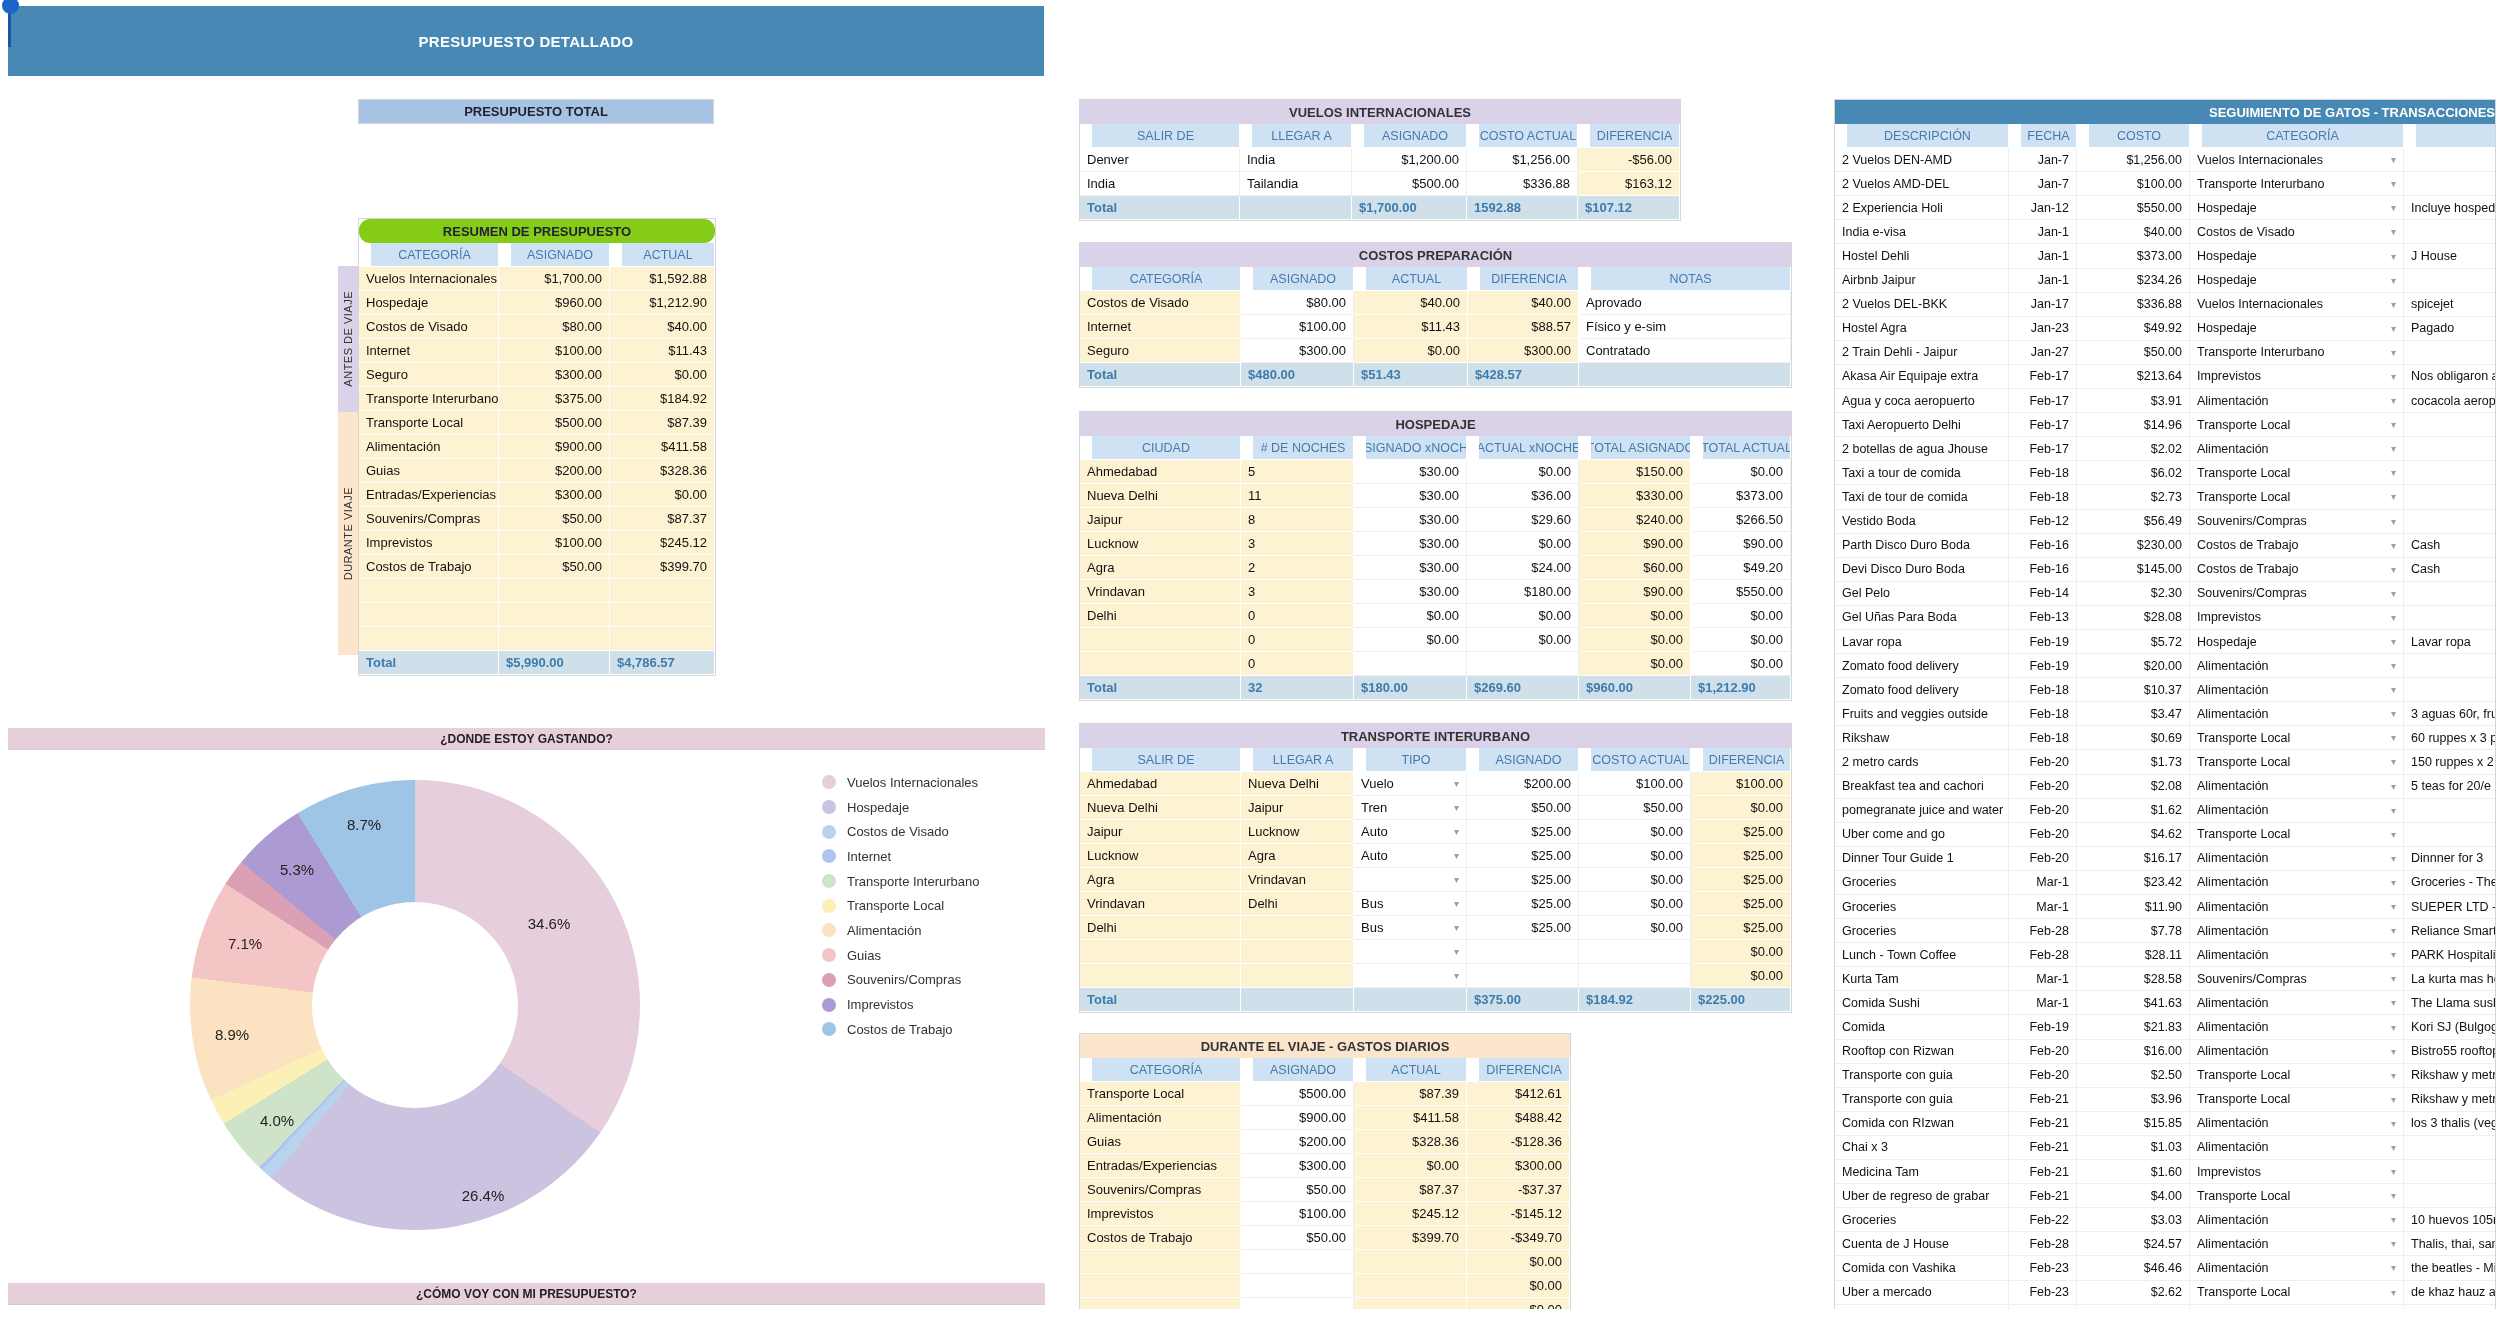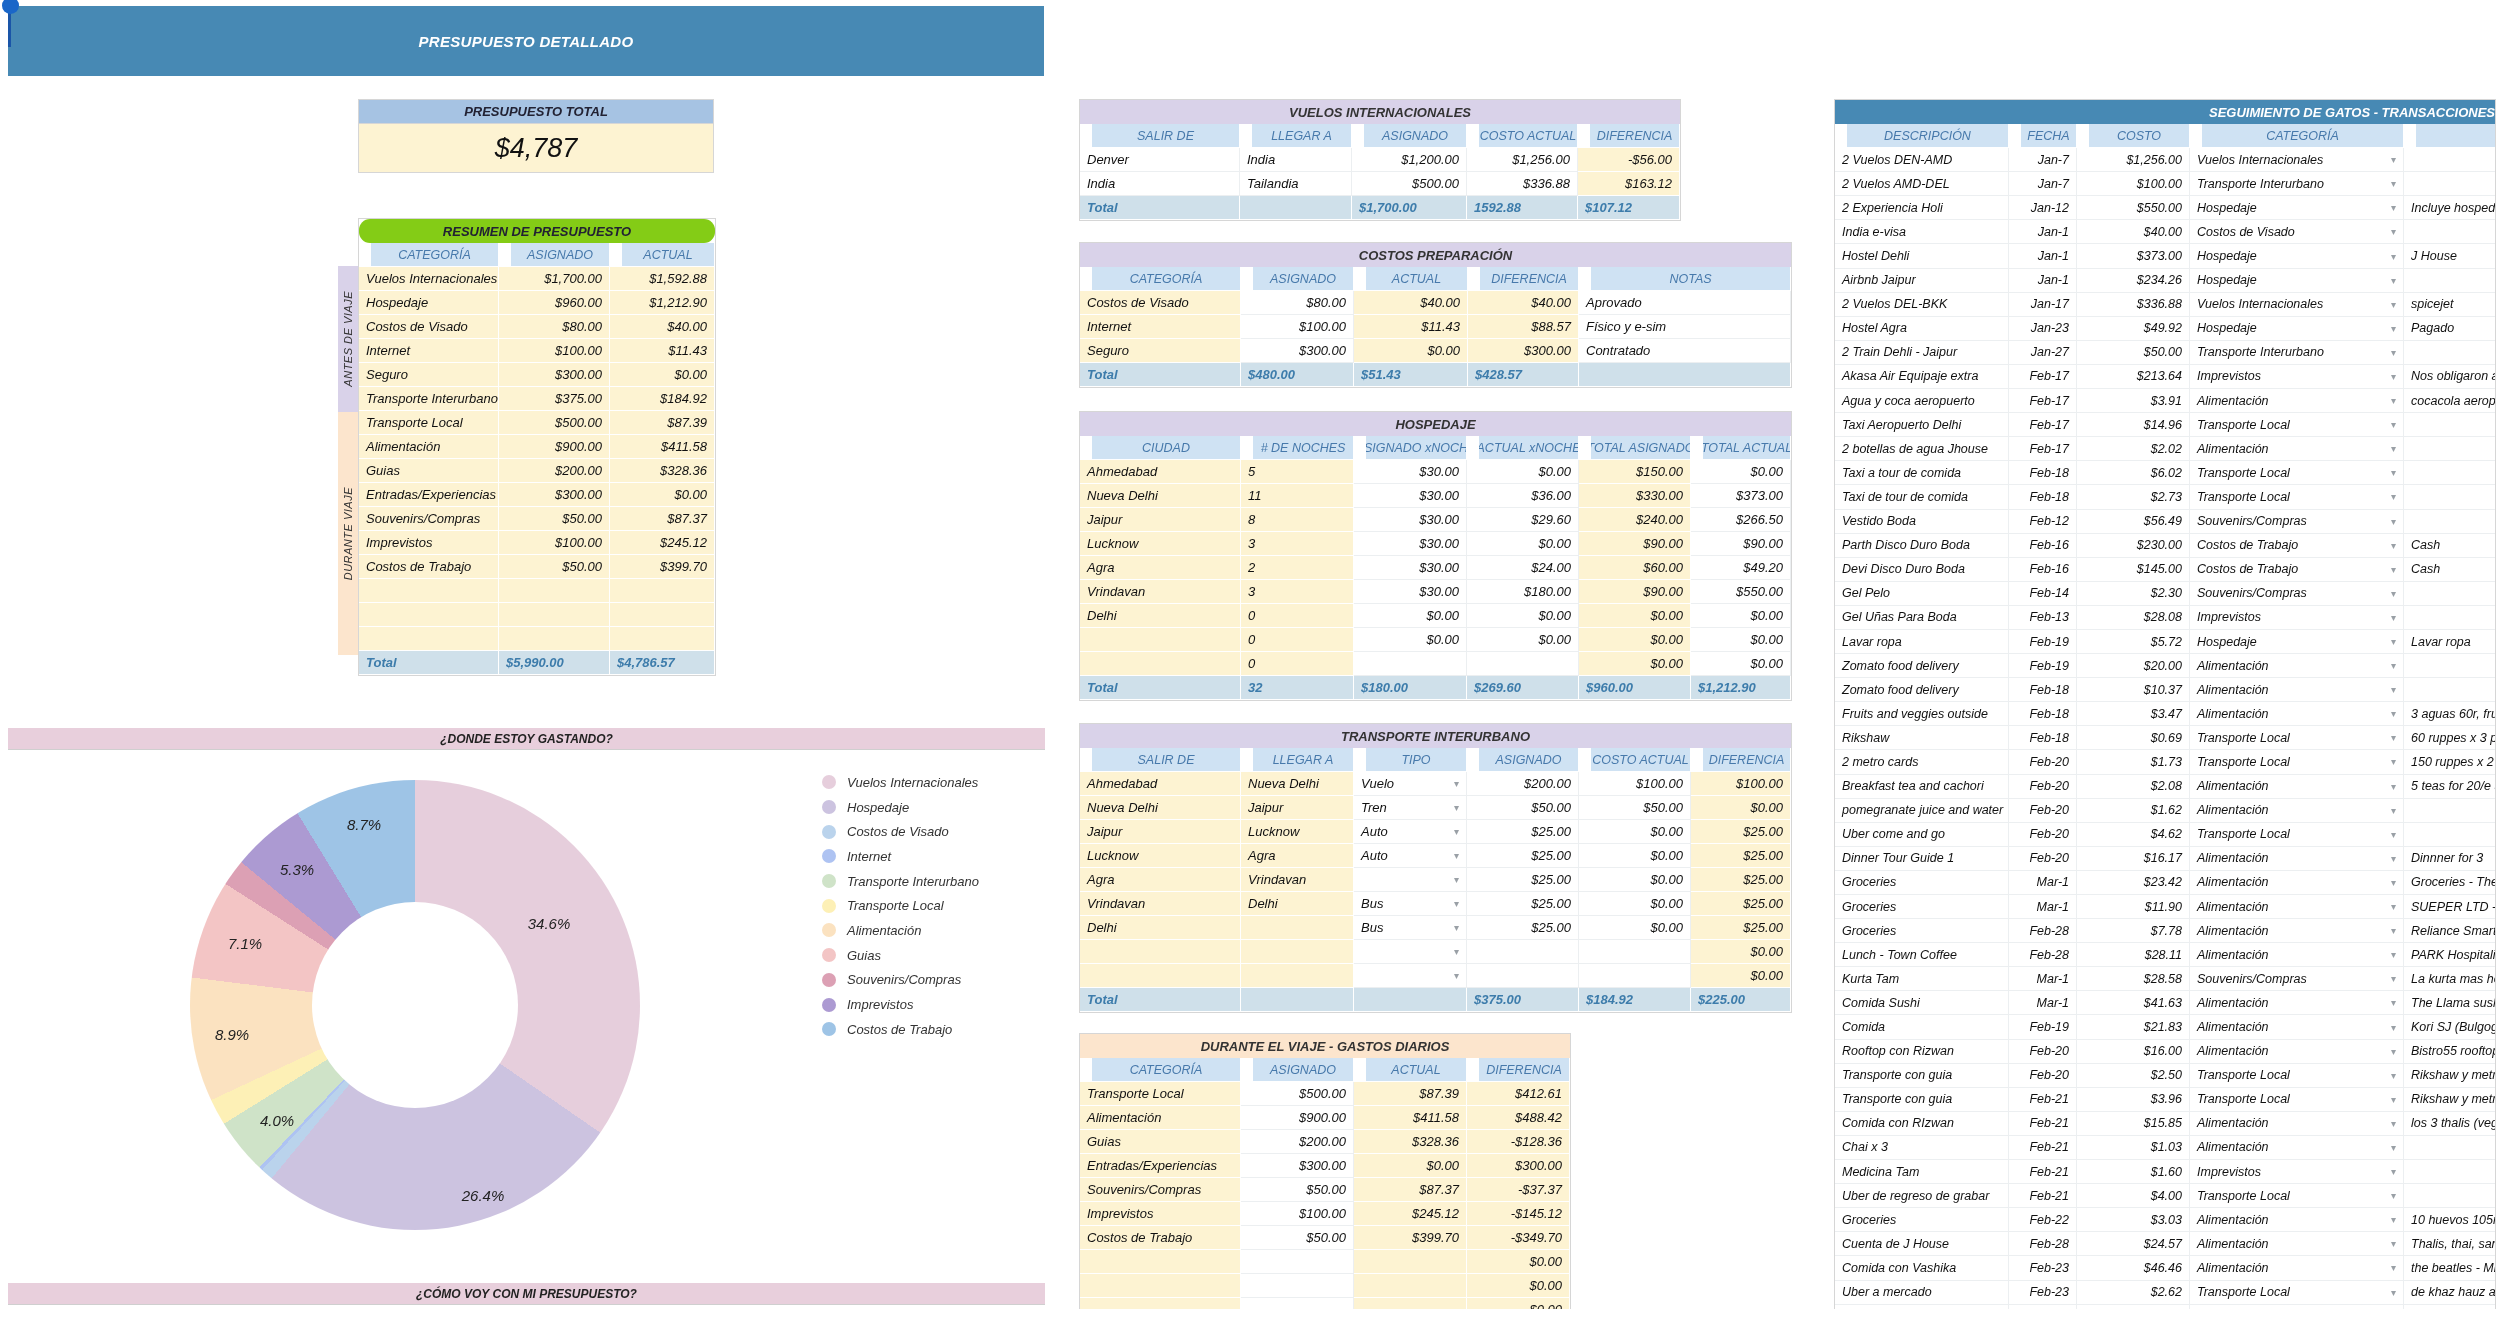--- a/index.html
+++ b/index.html
@@ -1,17 +1,17 @@
 <!DOCTYPE html>
 <html><head>
 <meta charset="utf-8">
 <style>
   html,body{margin:0;padding:0;background:#fff;}
   #canvas{position:relative;width:2496px;height:1309px;overflow:hidden;background:#ffffff;
-          font-family:"Liberation Sans","DejaVu Sans",sans-serif;color:#111;font-style:italic;}
+          font-family:"Liberation Sans","DejaVu Sans",sans-serif;color:#111;}
   .abs{position:absolute;}
   
   .banner-blue{background:#4789b4;color:#fff;font-weight:bold;font-size:15px;
                display:flex;align-items:center;justify-content:center;letter-spacing:.3px;}
   .banner-pink{background:#e8cfdc;color:#222;font-weight:bold;font-size:12px;
                display:flex;align-items:center;justify-content:center;border-bottom:1px solid #cfcfcf;}
   .collab-dot{width:17px;height:17px;border-radius:50%;background:#1a66c8;left:2px;top:-3px;z-index:9;}
   .collab-caret{width:3px;height:34px;background:#1a55a8;left:8px;top:13px;z-index:8;}
   
   .table{position:absolute;border:1px solid #d6d6d6;box-sizing:border-box;background:#fff;overflow:hidden;}
@@ -69,23 +69,20 @@
   <div class="abs collab-caret"></div>
   <div class="abs collab-dot"></div>
 
   <div class="abs banner-blue" style="left:8px;top:6px;width:1036px;height:70px;">
     <span>PRESUPUESTO DETALLADO</span>
   </div>
 
   <div class="abs totbox-h" style="left:358px;top:99px;width:356px;height:25px;border:1px solid #d6d6d6;box-sizing:border-box;">
     <span>PRESUPUESTO TOTAL</span>
   </div>
-  <div class="abs totbox-v" style="left:358px;top:124px;width:356px;height:49px;">
-    <span>$4,787</span>
-  </div>
 
   <div class="vstrip" style="left:338px;top:266px;height:146px;background:#d9d2e9;">
     <span>ANTES DE VIAJE</span>
   </div>
   <div class="vstrip" style="left:338px;top:412px;height:243px;background:#fce5cd;">
     <span>DURANTE VIAJE</span>
   </div>
 
   <div class="table t-resumen" style="left:358px;top:218px;width:358px;--cols:140px 111px 105px;">
     <div class="ttl blue">RESUMEN DE PRESUPUESTO</div>

